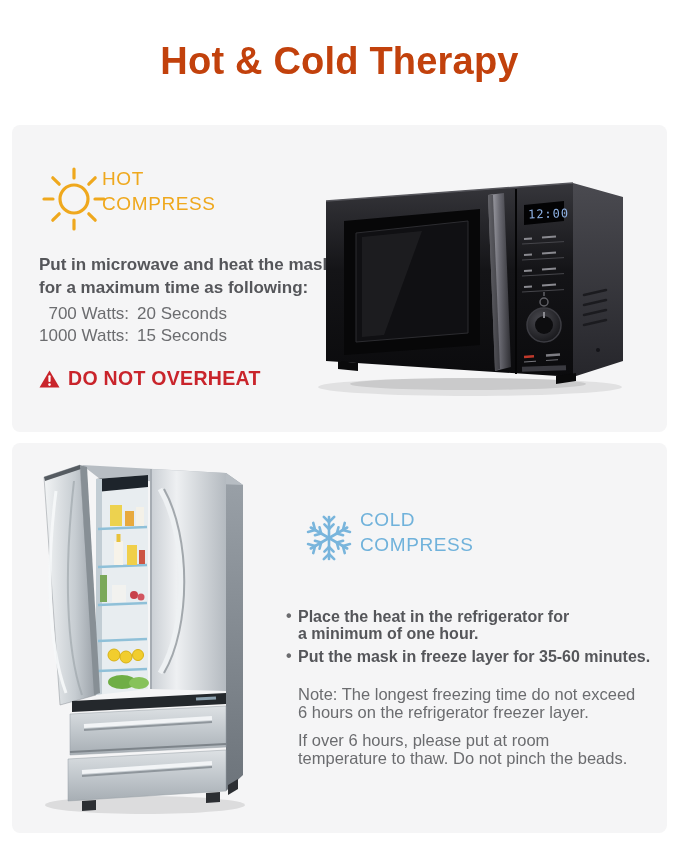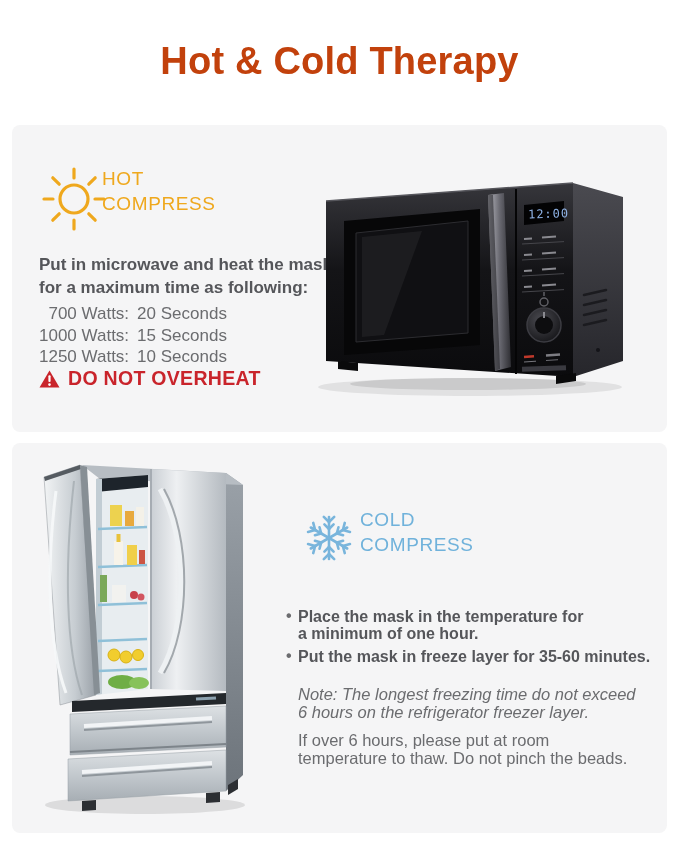--- a/index.html
+++ b/index.html
@@ -52,21 +52,21 @@
   }
   .bullet-item{position:relative;margin-bottom:6px;}
   .bullet-item::before{
     content:"\2022";position:absolute;left:-12px;top:-1px;
     color:#6B6C6F;font-size:16px;
   }
   .note{
     position:absolute;left:286px;width:370px;margin:0;
     font-size:16.5px;line-height:17.5px;color:#6B6C6F;
   }
-  .note1{top:243px;font-style:italic;}
+  .note1{top:243px;}
   .note2{top:289px;}
 </style>
 </head>
 <body>
 
 <div class="page">
 
   <h1 class="title">Hot &amp; Cold Therapy</h1>
 
   <section class="panel panel-hot">
@@ -94,23 +94,20 @@
       <span>Put in microwave and heat the mask</span><br>
       <span>for a maximum time as following:</span>
     </p>
 
     <div class="watts">
       <div class="watt-row">
         <span class="power">700 Watts:</span><span class="duration">20 Seconds</span>
       </div>
       <div class="watt-row">
         <span class="power">1000 Watts:</span><span class="duration">15 Seconds</span>
-      </div>
-      <div class="watt-row">
-        <span class="power">1250 Watts:</span><span class="duration">10 Seconds</span>
       </div>
     </div>
 
     <div class="warning">
       <svg width="21" height="18" viewBox="0 0 21 18">
         <polygon points="10.5,0.5 20.5,17.5 0.5,17.5" fill="#C9242B"></polygon>
         <rect x="9.4" y="5.2" width="2.2" height="6.8" rx="1" fill="#ffffff"></rect>
         <circle cx="10.5" cy="14.6" r="1.3" fill="#ffffff"></circle>
       </svg>
       <span>DO NOT OVERHEAT</span>
@@ -308,21 +305,21 @@
       <use href="#arm" transform="rotate(300 24 27)"></use>
     </svg>
 
     <div class="head-label cold-label">
       <span>COLD</span><br>
       <span>COMPRESS</span>
     </div>
 
     <div class="bullets">
       <div class="bullet-item">
-        <span>Place the mask in the temperature for</span><br>
+        <span>Place the heat in the refrigerator for</span><br>
         <span>a minimum of one hour.</span>
       </div>
       <div class="bullet-item">
         <span>Put the mask in freeze layer for 35-60 minutes.</span>
       </div>
     </div>
 
     <p class="note note1">
       <span>Note: The longest freezing time do not exceed</span><br>
       <span>6 hours on the refrigerator freezer layer.</span>

